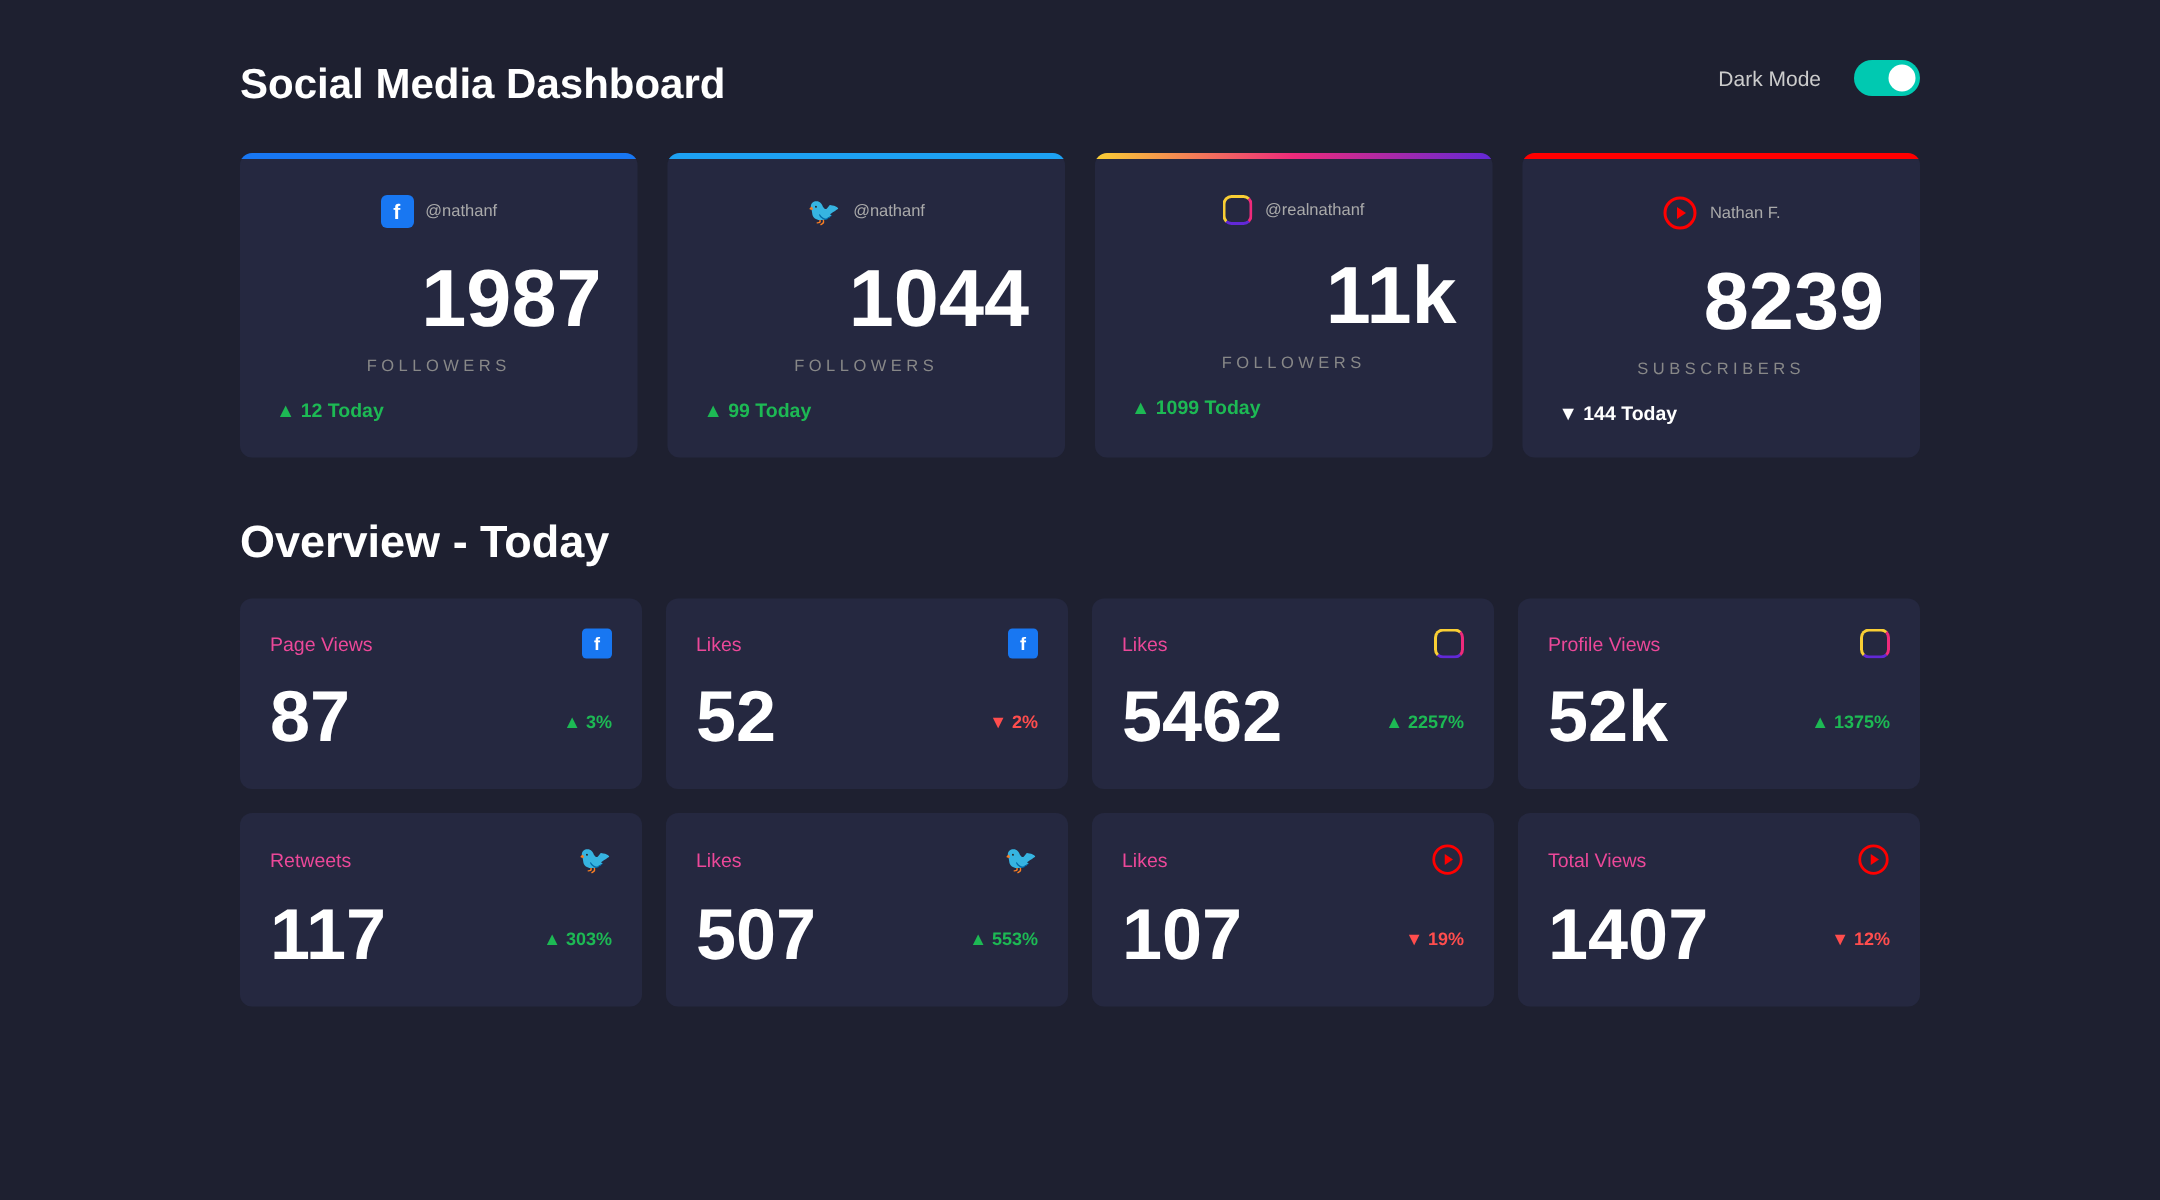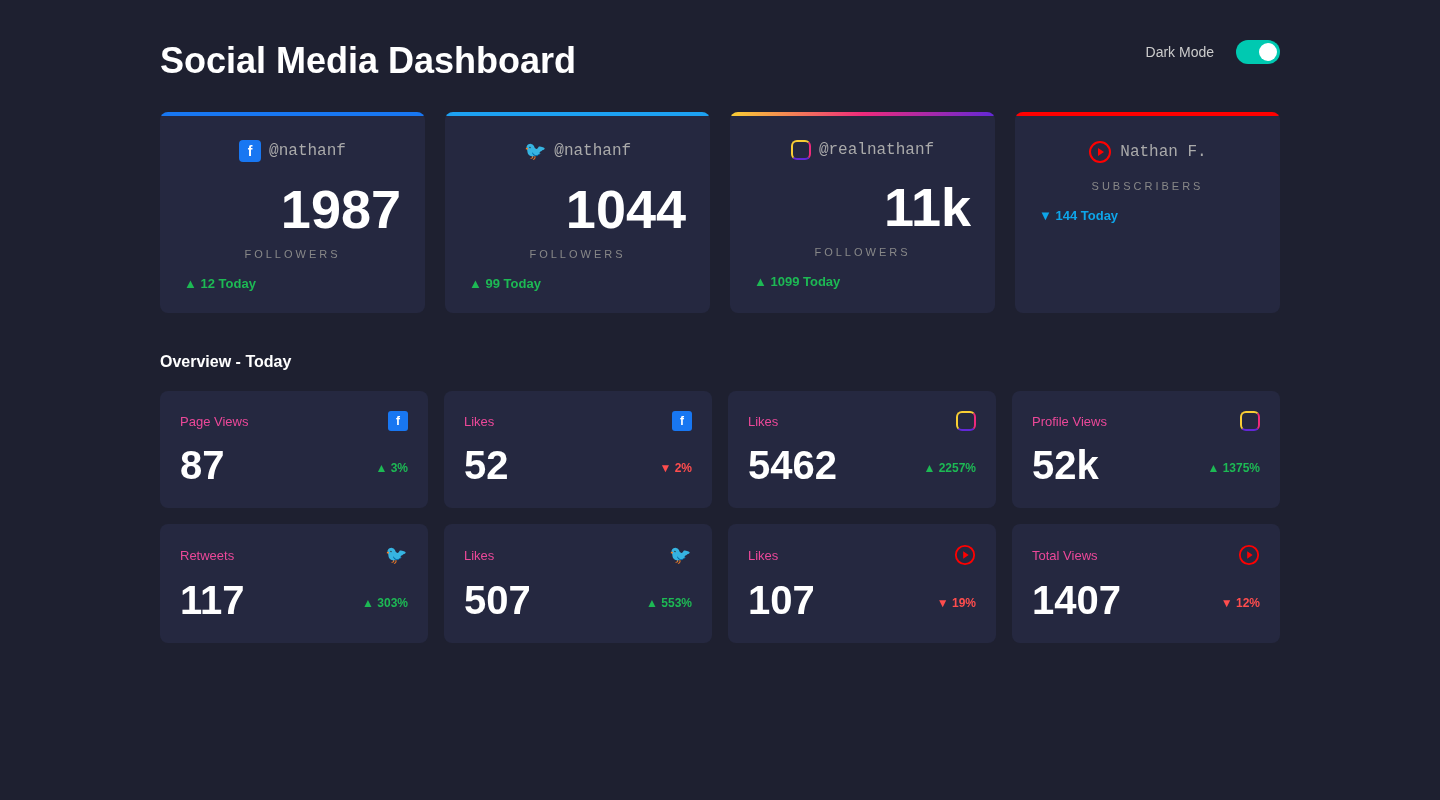--- a/index.html
+++ b/index.html
@@ -10,21 +10,21 @@
       min-height: 800px;
       padding: 40px 160px;
     }
     .header {
       display: flex;
       justify-content: space-between;
       align-items: flex-start;
       margin-bottom: 30px;
     }
     .header-left h1 {
-      font-size: 36px;
+      font-size: 28px;
       font-weight: 700;
       color: #ffffff;
     }
     .header-left p {
       font-size: 13px;
       color: #1db8f2;
       margin-top: 4px;
       font-weight: 600;
     }
     .dark-mode-toggle {
@@ -79,46 +79,45 @@
     .top-card.instagram::before { background: linear-gradient(to right, #f9ce34, #ee2a7b, #6228d7); }
     .top-card.youtube::before { background: #ff0000; }
     .card-header {
       display: flex;
       align-items: center;
       justify-content: center;
       gap: 8px;
       margin-bottom: 16px;
     }
     .card-username {
-      font-size: 16px;
+      font-size: 11px;
       color: #aaaaaa;
-      font-family: Liberation Mono, monospace;
     }
     .card-count {
       font-size: 54px;
       font-weight: 700;
       text-align: right;
       margin-bottom: 8px;
     }
     .card-label {
       text-align: center;
       font-size: 11px;
       letter-spacing: 3px;
       color: #888888;
       margin-bottom: 16px;
     }
     .card-change {
       text-align: left;
       font-size: 13px;
       font-weight: 600;
     }
     .card-change.positive { color: #1db954; }
-    .card-change.negative { color: #0ea5e9; }
+    .card-change.negative { color: #ffffff; }
     .section-title {
-      font-size: 16px;
+      font-size: 30px;
       font-weight: 700;
       margin-bottom: 20px;
       color: #ffffff;
     }
     .overview-grid {
       display: grid;
       grid-template-columns: repeat(4, 1fr);
       gap: 16px;
     }
     .overview-card {
@@ -130,21 +129,21 @@
       display: flex;
       justify-content: space-between;
       align-items: center;
       margin-bottom: 12px;
     }
     .overview-card-title {
       font-size: 13px;
       color: #ec4899;
     }
     .overview-card-count {
-      font-size: 40px;
+      font-size: 48px;
       font-weight: 700;
       margin-bottom: 4px;
     }
     .overview-card-footer {
       display: flex;
       align-items: center;
     }
     .overview-change {
       font-size: 12px;
       font-weight: 600;
@@ -239,20 +238,21 @@
   </div>
 
   <div class="top-card youtube">
     <div class="card-header">
       <svg width="24" height="24" viewBox="0 0 24 24" fill="#ff0000">
         <circle cx="12" cy="12" r="10" fill="none" stroke="#ff0000" stroke-width="2"></circle>
         <polygon points="10,8 16,12 10,16" fill="#ff0000"></polygon>
       </svg>
       <span class="card-username">Nathan F.</span>
     </div>
+    <div class="card-count">8239</div>
     <div class="card-label">SUBSCRIBERS</div>
     <div class="card-change negative">▼ 144 Today</div>
   </div>
 
 </div>
 
 <div class="section-title">Overview - Today</div>
 
 <div class="overview-grid">
 

